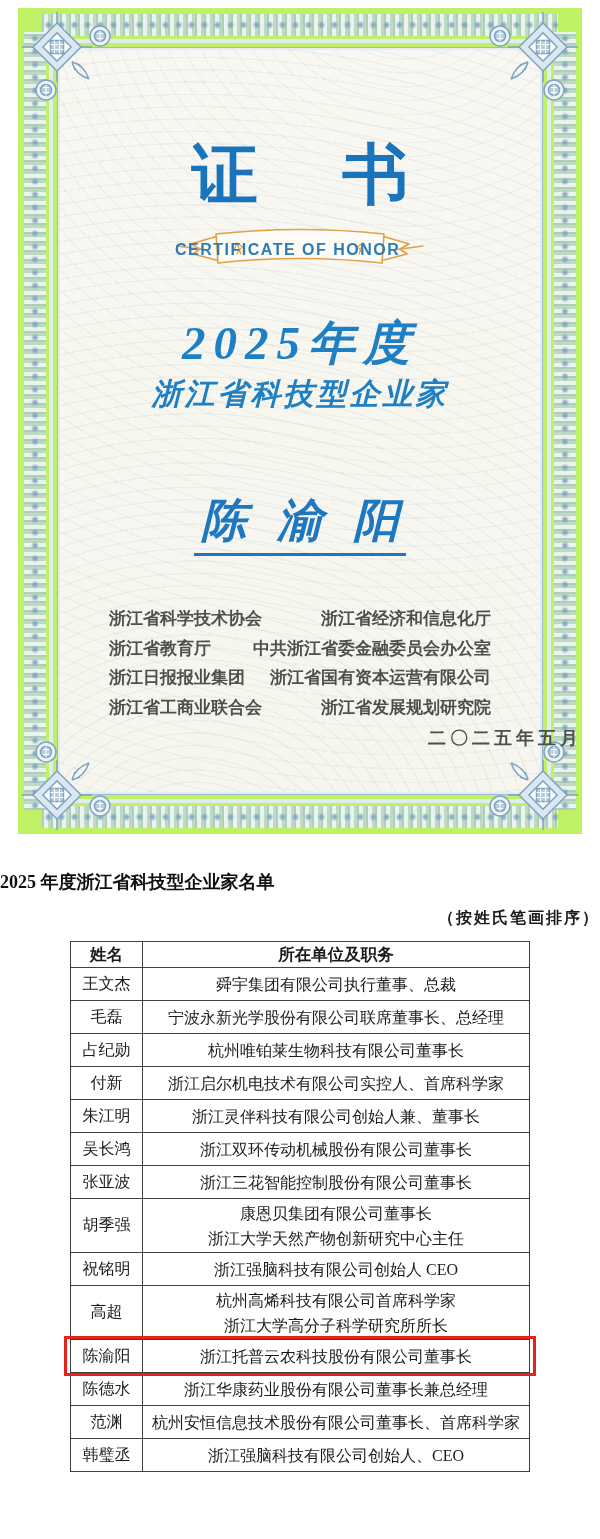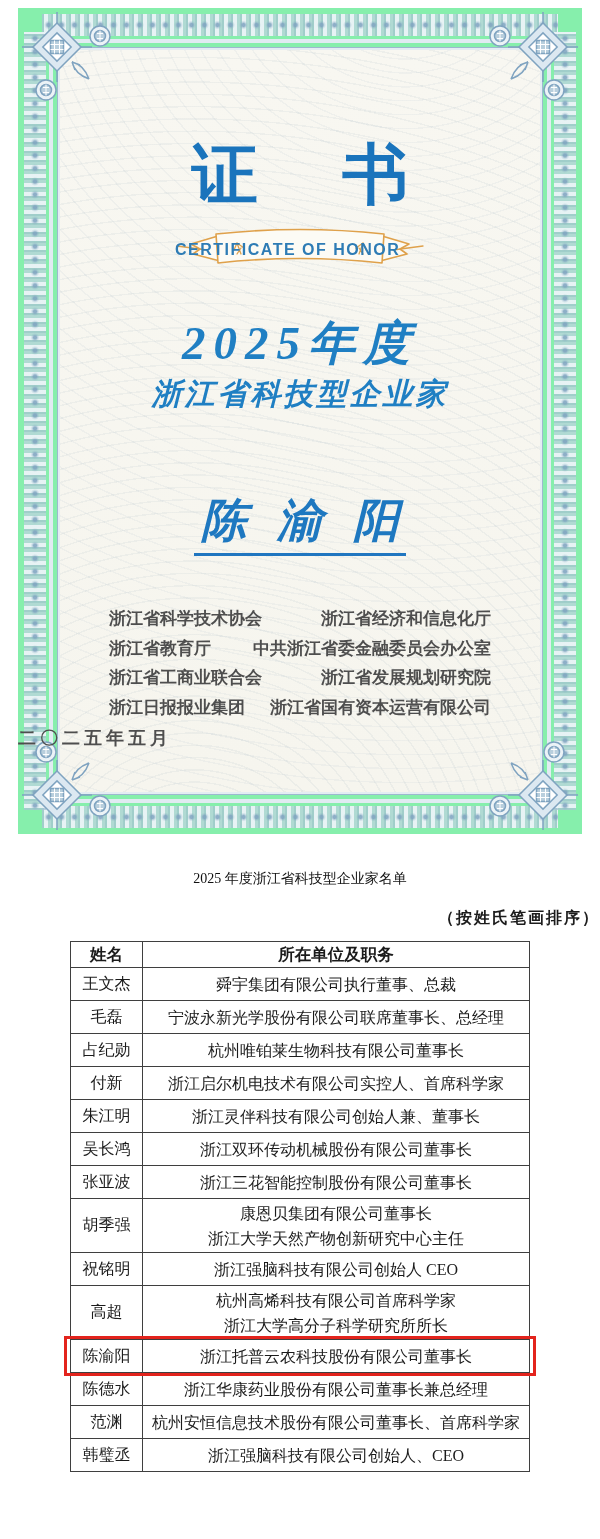--- a/index.html
+++ b/index.html
@@ -3,21 +3,21 @@
 <meta charset="utf-8">
 <style>
   * { margin:0; padding:0; box-sizing:border-box; }
   html,body { background:#ffffff; }
   .page {
     position:relative; width:600px; height:1539px; background:#ffffff;
     font-family:"Liberation Serif","DejaVu Serif",serif; overflow:hidden;
   }
 
   
-  .certificate { position:absolute; left:18px; top:8px; width:564px; height:826px; background:#86efac; }
+  .certificate { position:absolute; left:18px; top:8px; width:564px; height:826px; background:#bef264; }
 
   .band { position:absolute;
     background-image:
       radial-gradient(circle, rgba(127,163,192,.85) 1.5px, rgba(127,163,192,.28) 3px, transparent 4.5px),
       repeating-linear-gradient(90deg, rgba(169,195,212,.75) 0 2px, rgba(236,243,248,.95) 2px 6px, rgba(190,211,224,.75) 6px 9px);
     background-size:13px 22px, auto; }
   .band.h { height:22px; left:24px; right:24px; }
   .band.top { top:6px; } .band.bottom { bottom:6px; }
   .band.v { width:22px; top:24px; bottom:24px;
     background-image:
@@ -54,26 +54,26 @@
     font-size:30px; font-weight:bold; font-style:italic; color:#1f7fc3; letter-spacing:3px; }
 
   .cert-name { position:absolute; left:0; right:0; top:482px; text-align:center;
     font-size:46px; font-weight:bold; font-style:italic; color:#1e78c0; letter-spacing:30px; text-indent:30px; }
   .cert-name-line { position:absolute; left:50%; top:545px; transform:translateX(-50%);
     width:212px; height:3px; background:#2076c0; }
 
   .issuers { position:absolute; left:50%; top:596px; transform:translateX(-50%); width:382px; }
   .issuer-line { display:flex; justify-content:space-between; white-space:nowrap;
     font-size:17px; font-weight:bold; color:#4e4e4e; line-height:29.5px; }
-  .cert-date { position:absolute; left:0; right:0; top:718px; text-align:left;
+  .cert-date { position:absolute; left:0; right:0; top:718px; text-align:right;
     font-size:18px; font-weight:bold; color:#4e4e4e; letter-spacing:4px; }
 
   
-  .list-title { position:absolute; left:0; right:0; top:870px; text-align:center;
-    font-size:14px; font-weight:normal; color:#101010; }
+  .list-title { position:absolute; left:0; right:0; top:870px; text-align:left;
+    font-size:18px; font-weight:bold; color:#101010; }
   .list-subtitle { position:absolute; left:0; right:0; top:908px; text-align:right;
     font-size:16px; font-weight:bold; color:#1c1c1c; letter-spacing:2px; }
 
   table.roster { position:absolute; left:70px; top:941px; width:460px;
     border-collapse:collapse; table-layout:fixed; }
   .roster th, .roster td { border:1px solid #3f3f3f; text-align:center; vertical-align:middle;
     color:#1b1b1b; font-size:16px; padding:0 2px; }
   .roster th { height:26px; font-weight:bold; font-size:16.5px;text-align:center; }
   .roster col.c-name { width:72px; }
   .roster tr.single td { height:33px; }
@@ -189,26 +189,26 @@
     <div class="issuers" id="issuers">
         <div class="issuer-line">
           <span>浙江省科学技术协会</span>
           <span>浙江省经济和信息化厅</span>
         </div>
         <div class="issuer-line">
           <span>浙江省教育厅</span>
           <span>中共浙江省委金融委员会办公室</span>
         </div>
         <div class="issuer-line">
+          <span>浙江日报报业集团</span>
+          <span>浙江省国有资本运营有限公司</span>
+        </div>
+        <div class="issuer-line">
           <span>浙江省工商业联合会</span>
           <span>浙江省发展规划研究院</span>
-        </div>
-        <div class="issuer-line">
-          <span>浙江日报报业集团</span>
-          <span>浙江省国有资本运营有限公司</span>
         </div>
       </div>
 
     <div class="cert-date">二〇二五年五月</div>
   </div>
 
   <div class="list-title">2025 年度浙江省科技型企业家名单</div>
   <div class="list-subtitle">（按姓氏笔画排序）</div>
 
   <table class="roster">

